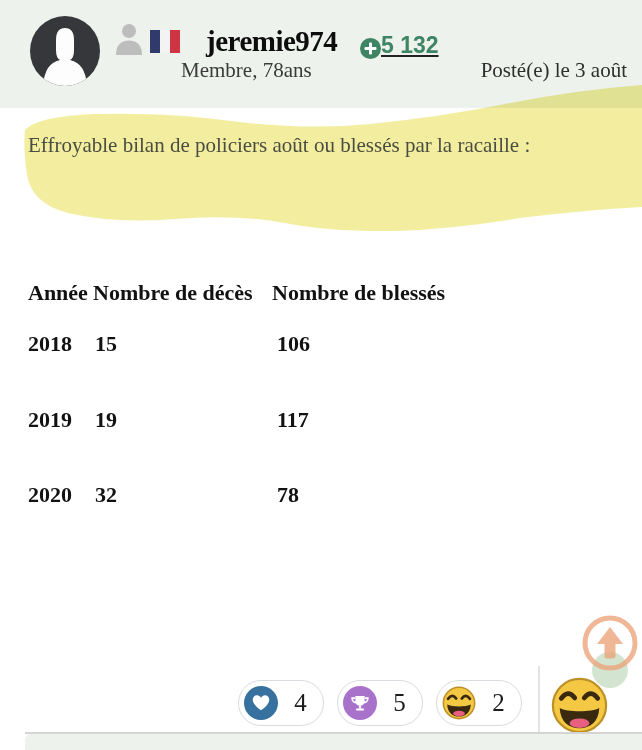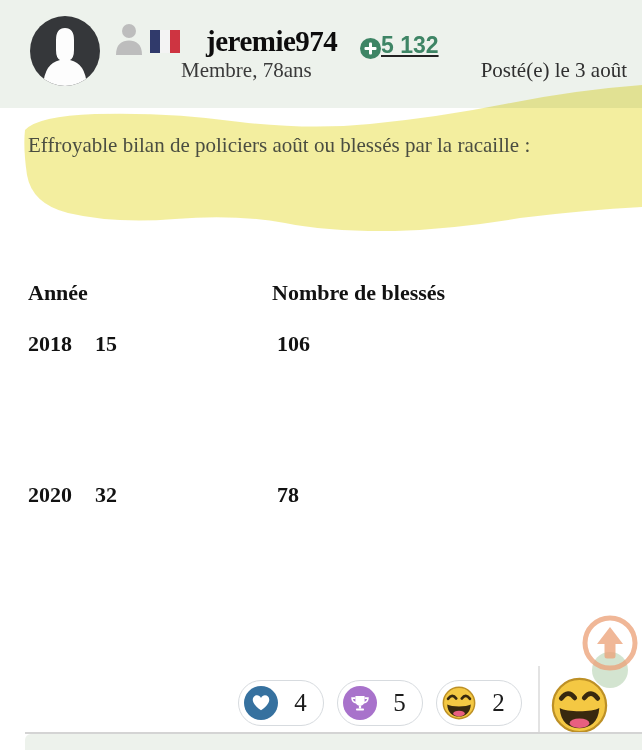--- a/index.html
+++ b/index.html
@@ -152,26 +152,32 @@
       Q330,152 285,143
       Q235,134 175,139
       Q115,144 68,133
       Q32,124 27,95
       Q23,68 25,50 Z"></path>
   </svg>
   <div class="highlight-text">Effroyable bilan de policiers août ou blessés par la racaille :</div>
 
   <div class="trow head" style="top:280px">
     <span class="c1">Année</span>
+    <span class="c2">Nombre de décès</span>
     <span class="c3">Nombre de blessés</span>
   </div>
   <div class="trow body" style="top:331px">
     <span class="c1">2018</span>
     <span class="c2">15</span>
     <span class="c3">106</span>
+  </div>
+  <div class="trow body" style="top:407px">
+    <span class="c1">2019</span>
+    <span class="c2">19</span>
+    <span class="c3">117</span>
   </div>
   <div class="trow body" style="top:482px">
     <span class="c1">2020</span>
     <span class="c2">32</span>
     <span class="c3">78</span>
   </div>
 
   <div class="green-dot"></div>
   <svg class="scroll-top" viewBox="0 0 60 60">
     <g opacity="0.78">

